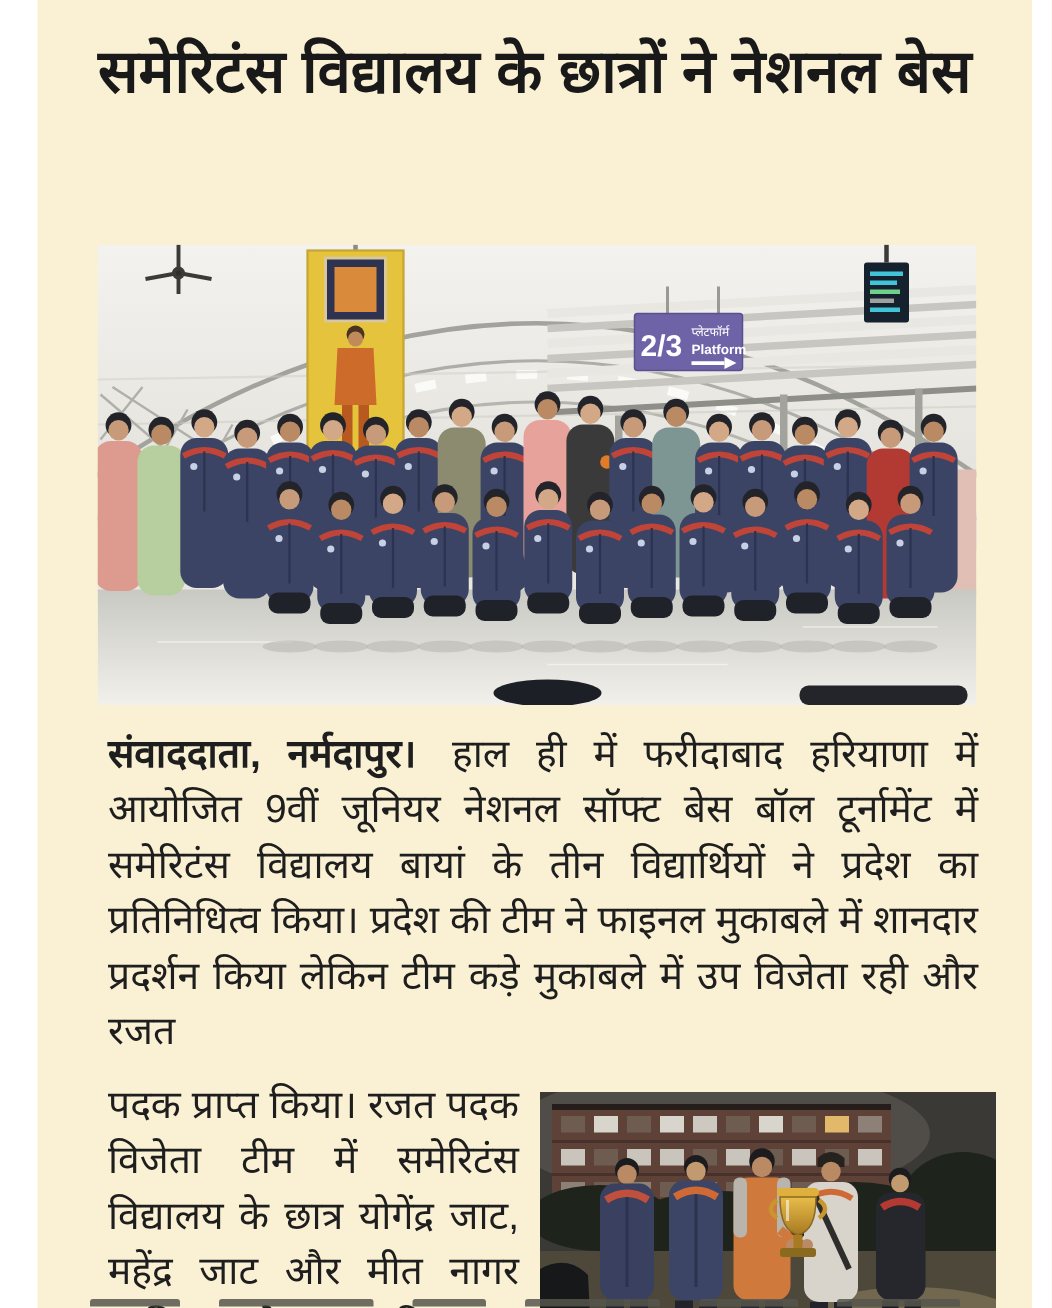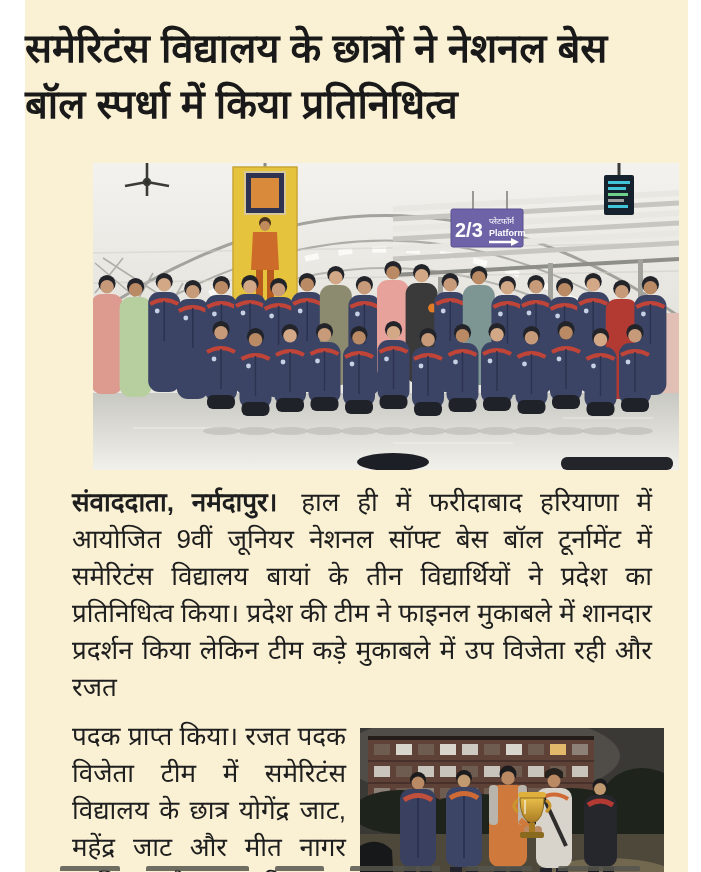--- a/index.html
+++ b/index.html
@@ -5,24 +5,24 @@
   html,body{margin:0;padding:0;}
   :root{
     --cream:#faf1d4; --navy:#3c4465; --red:#c04438; --banner:#e5c33c;
     --purple:#6f63a8; --ink:#191919; --body-ink:#1e1e1e;
   }
   body{background:#ffffff; font-family:"Liberation Sans","DejaVu Sans",sans-serif;}
   .page{position:relative; width:701px; height:872px; background:#ffffff; overflow:hidden;}
   .article{position:absolute; left:25px; top:0; width:663px; height:872px; background:var(--cream);}
   .headline{
     position:absolute; top:20px; left:0; width:100%; margin:0;
-    text-align:left; font-weight:700; color:var(--ink);
+    text-align:center; font-weight:700; color:var(--ink);
     font-size:40px; line-height:56px; letter-spacing:0px;
   }
-  .main-photo{position:absolute; left:68px; top:163px; width:586px; height:335px; margin:0; overflow:hidden;}
+  .main-photo{position:absolute; left:40px; top:163px; width:586px; height:335px; margin:0; overflow:hidden;}
   .main-photo svg{display:block;}
   .body-text{
     position:absolute; left:35px; top:472px; width:604px;
     font-size:26px; line-height:37px; color:var(--body-ink);
     text-align:justify;
   }
   .para{margin:12px; padding:0;}
   .byline{font-weight:700; padding-right:6px;}
   .wrap-section{margin-top:2px;}
   .inset-photo{float:right; width:304px; height:178px; margin:10px 0 10px 14px; overflow:hidden;}
@@ -32,21 +32,20 @@
   svg text{font-family:"Liberation Sans","DejaVu Sans",sans-serif;}
 </style>
 </head>
 <body>
 
 <div class="page">
   <div class="article">
 
     <h1 class="headline">
       <span>समेरिटंस विद्यालय के छात्रों ने  नेशनल बेस</span><br>
-      <span>बॉल स्पर्धा में किया प्रतिनिधित्व</span>
     </h1>
 
     <figure class="main-photo">
       <svg viewBox="0 0 586 307" width="586" height="307">
         <defs>
           <linearGradient id="skyG" x1="0" y1="0" x2="0" y2="1">
             <stop offset="0" stop-color="#f3f2ee"></stop>
               <stop offset="1" stop-color="#dddbd5"></stop>
           </linearGradient>
           <linearGradient id="floorG" x1="0" y1="0" x2="0" y2="1">

